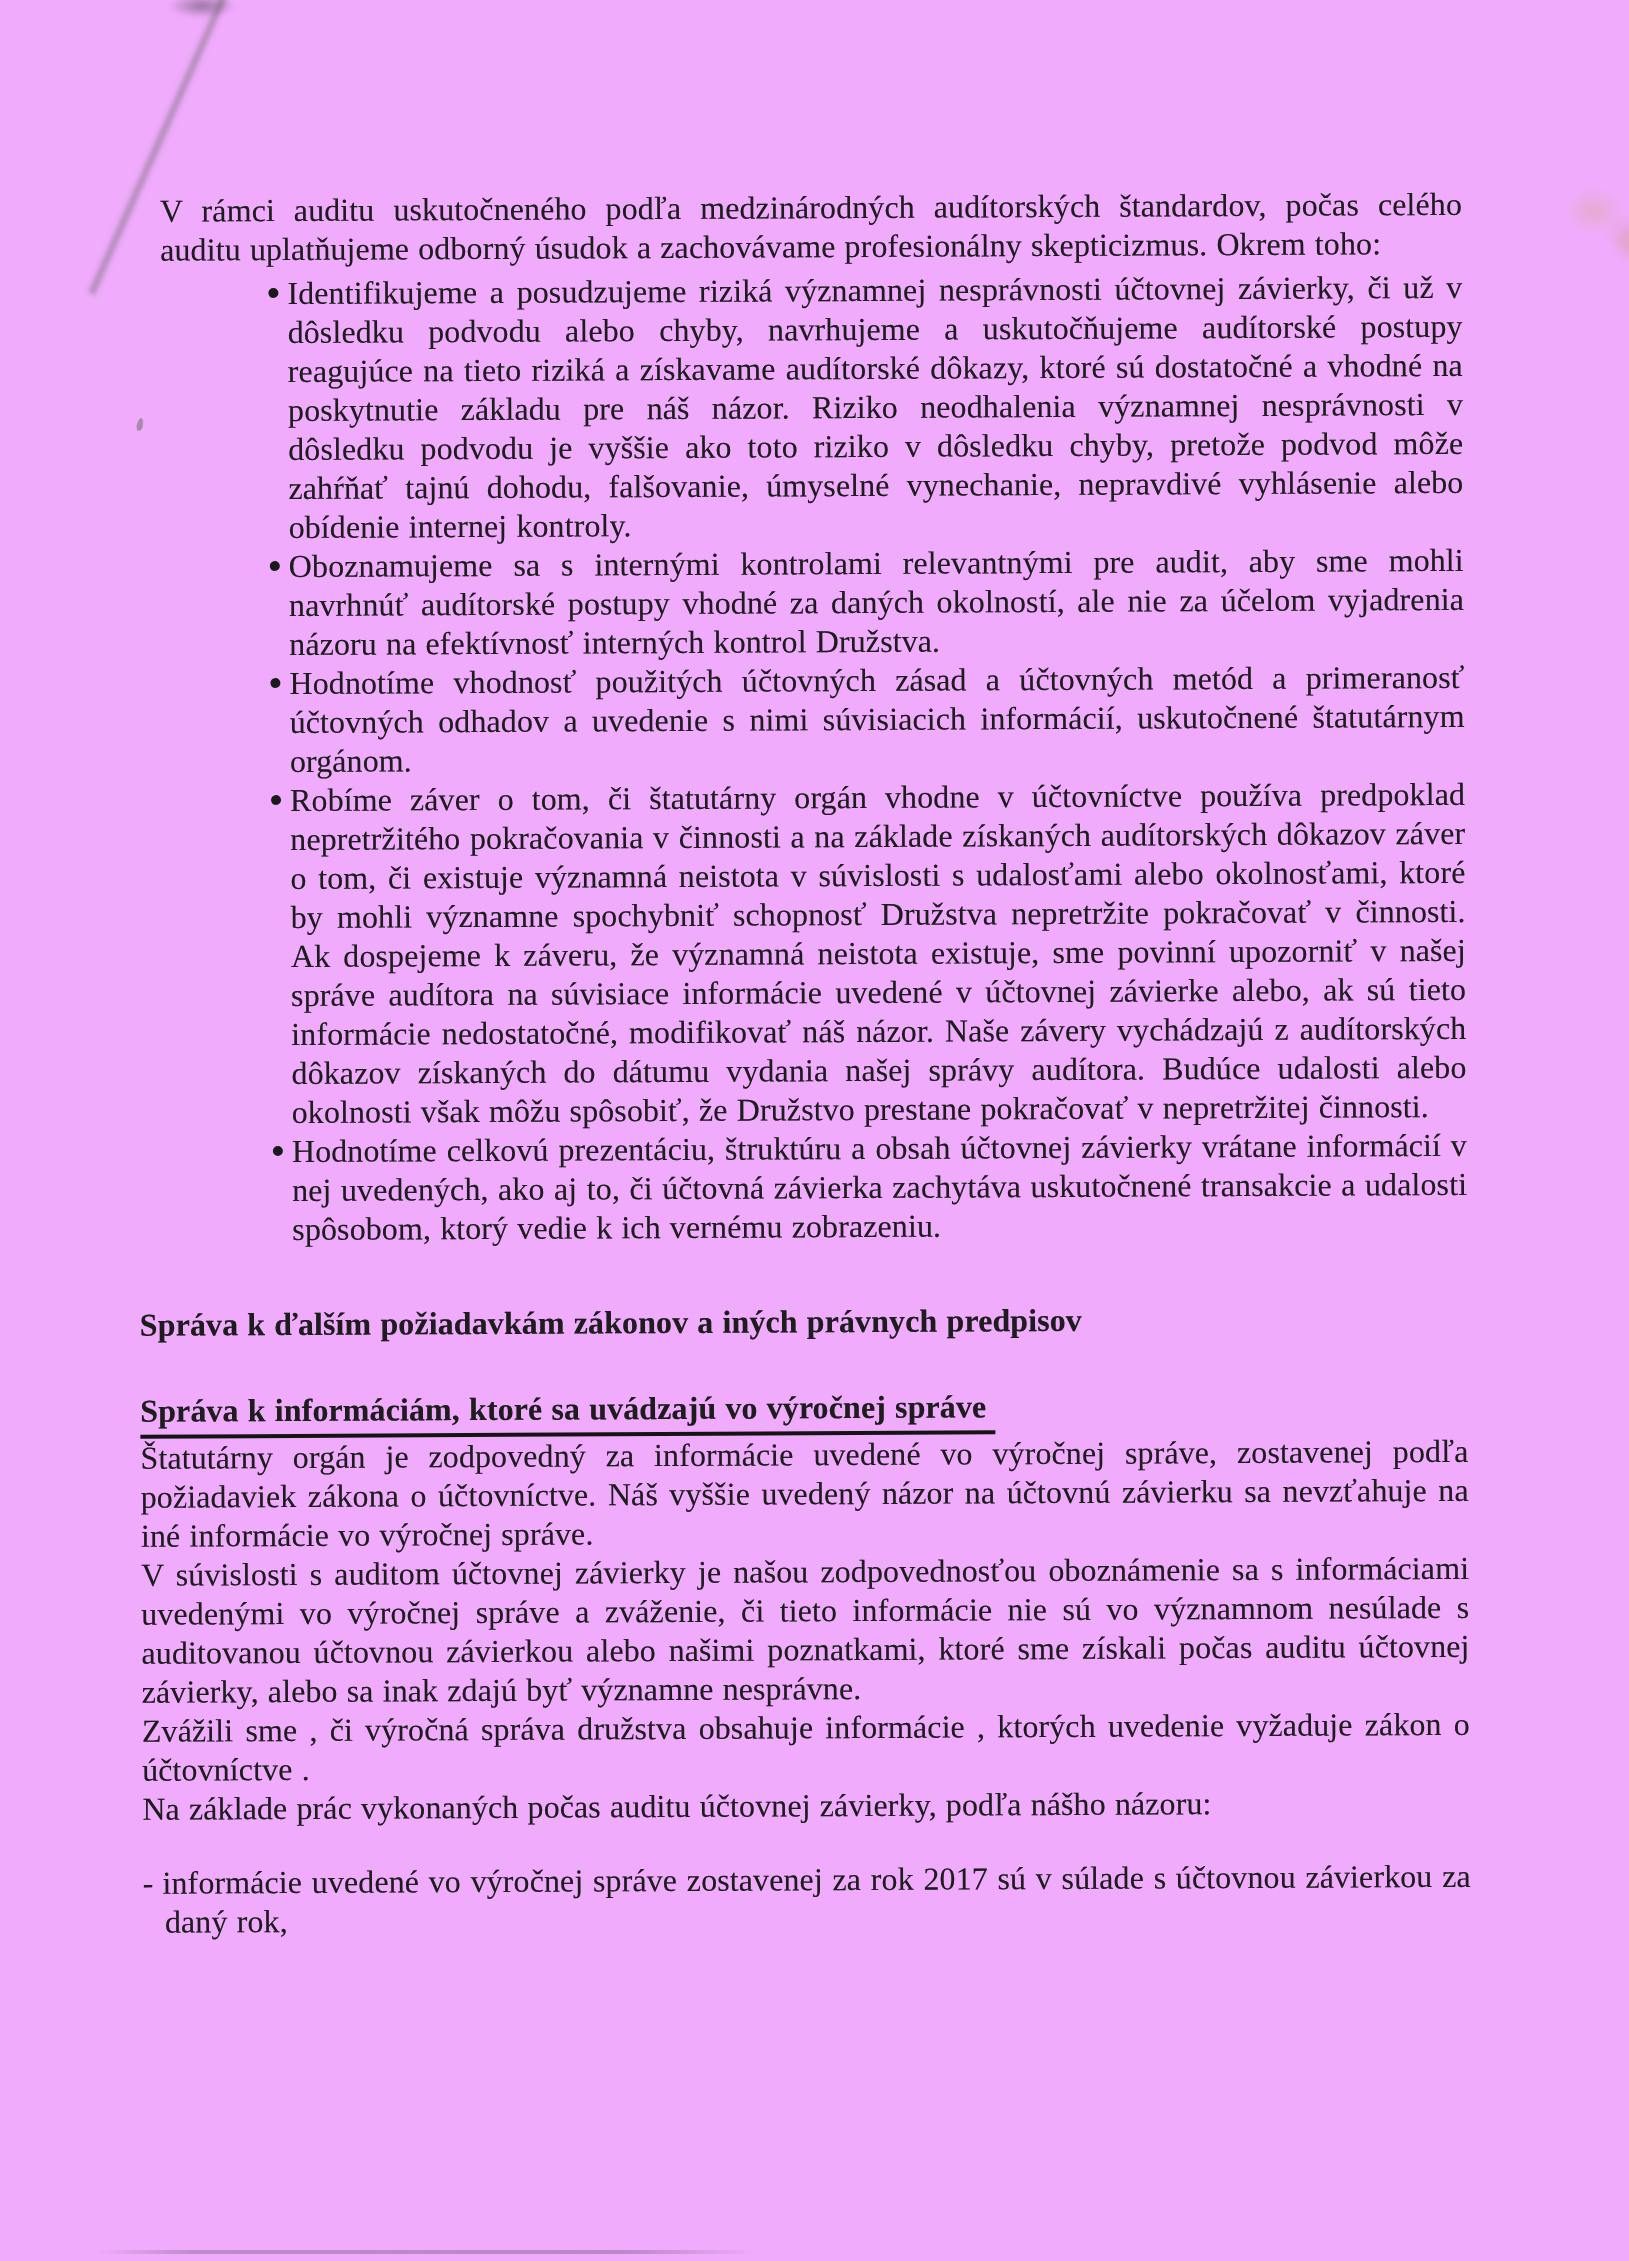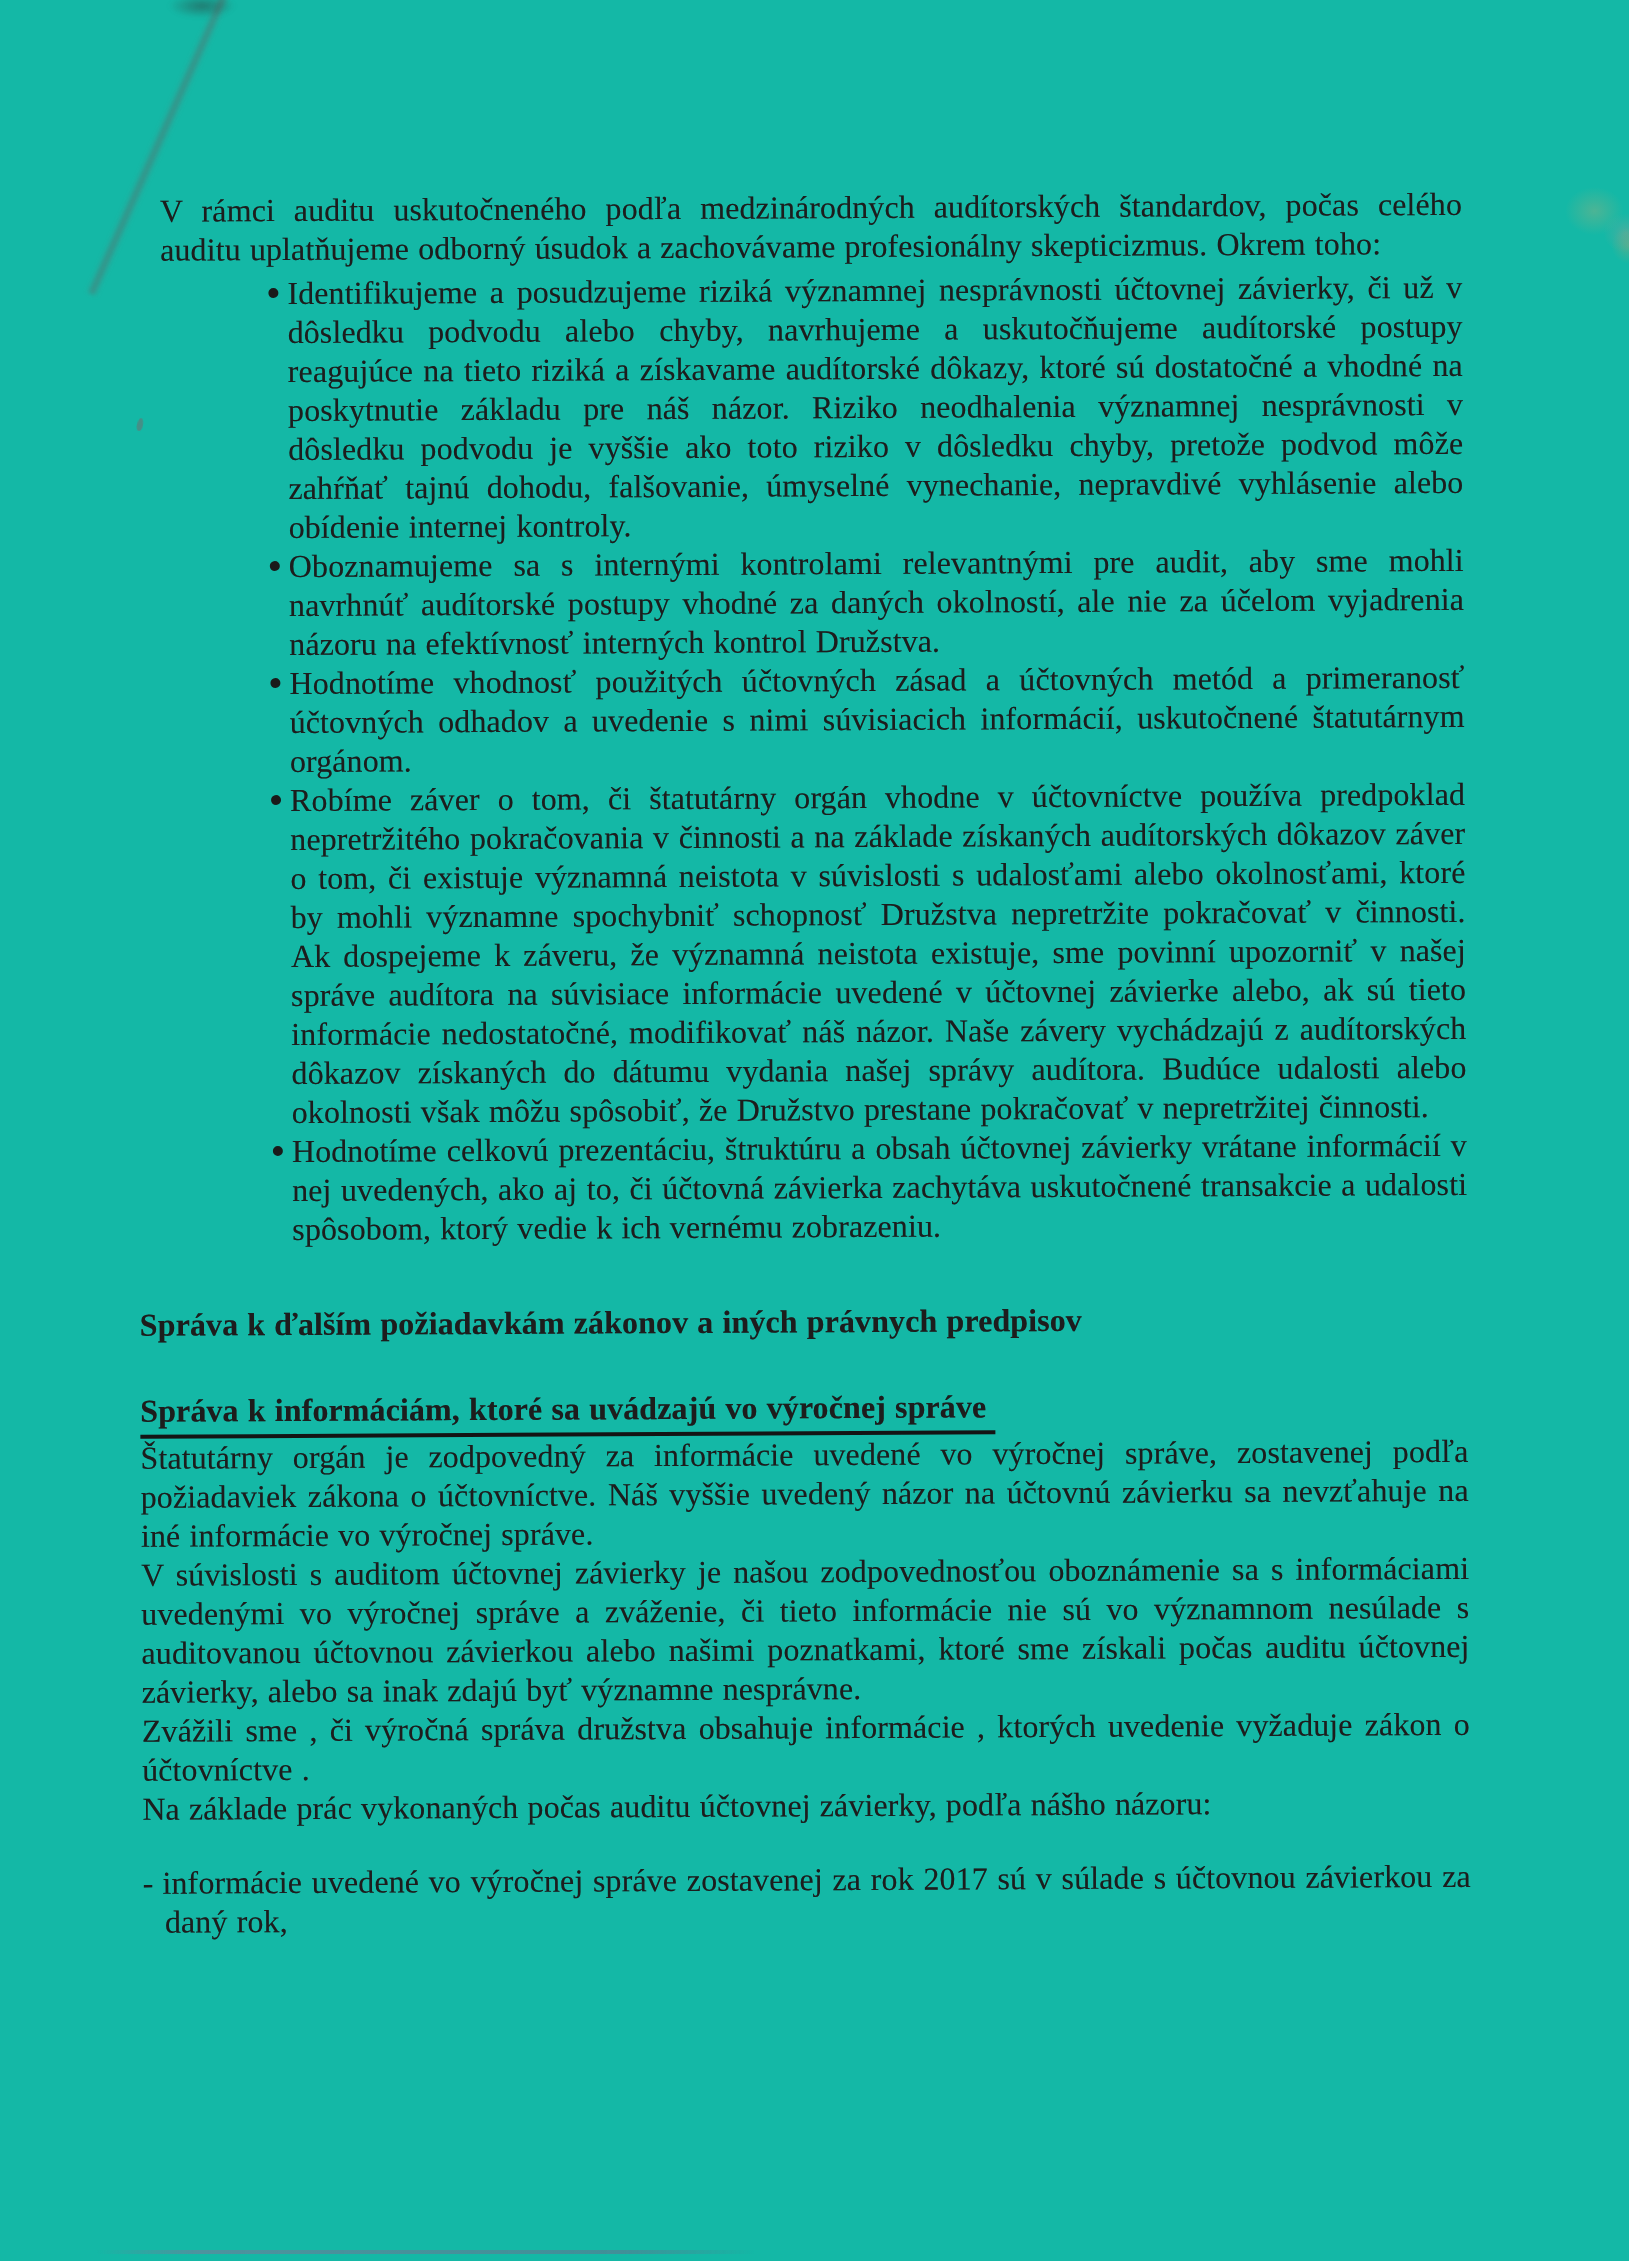--- a/index.html
+++ b/index.html
@@ -7,21 +7,21 @@
     padding: 0;
     width: 1630px;
     height: 2261px;
     background: #f6f6f5;
     overflow: hidden;
     font-family: "Liberation Serif", serif;
   }
   .page {
     position: absolute;
     inset: 0;
-    background: #14b8a6;
+    background: #f0abfc;
     padding-left: 45px;
   }
 
   
   .curl-shadow {
     position: absolute;
     left: 218px; top: -3.9px;
     width: 11.6px; height: 326px;
     background: linear-gradient(to right, rgba(0,0,0,0), rgba(100,100,100,0.5) 50%, rgba(0,0,0,0));
     transform: rotate(24deg);

